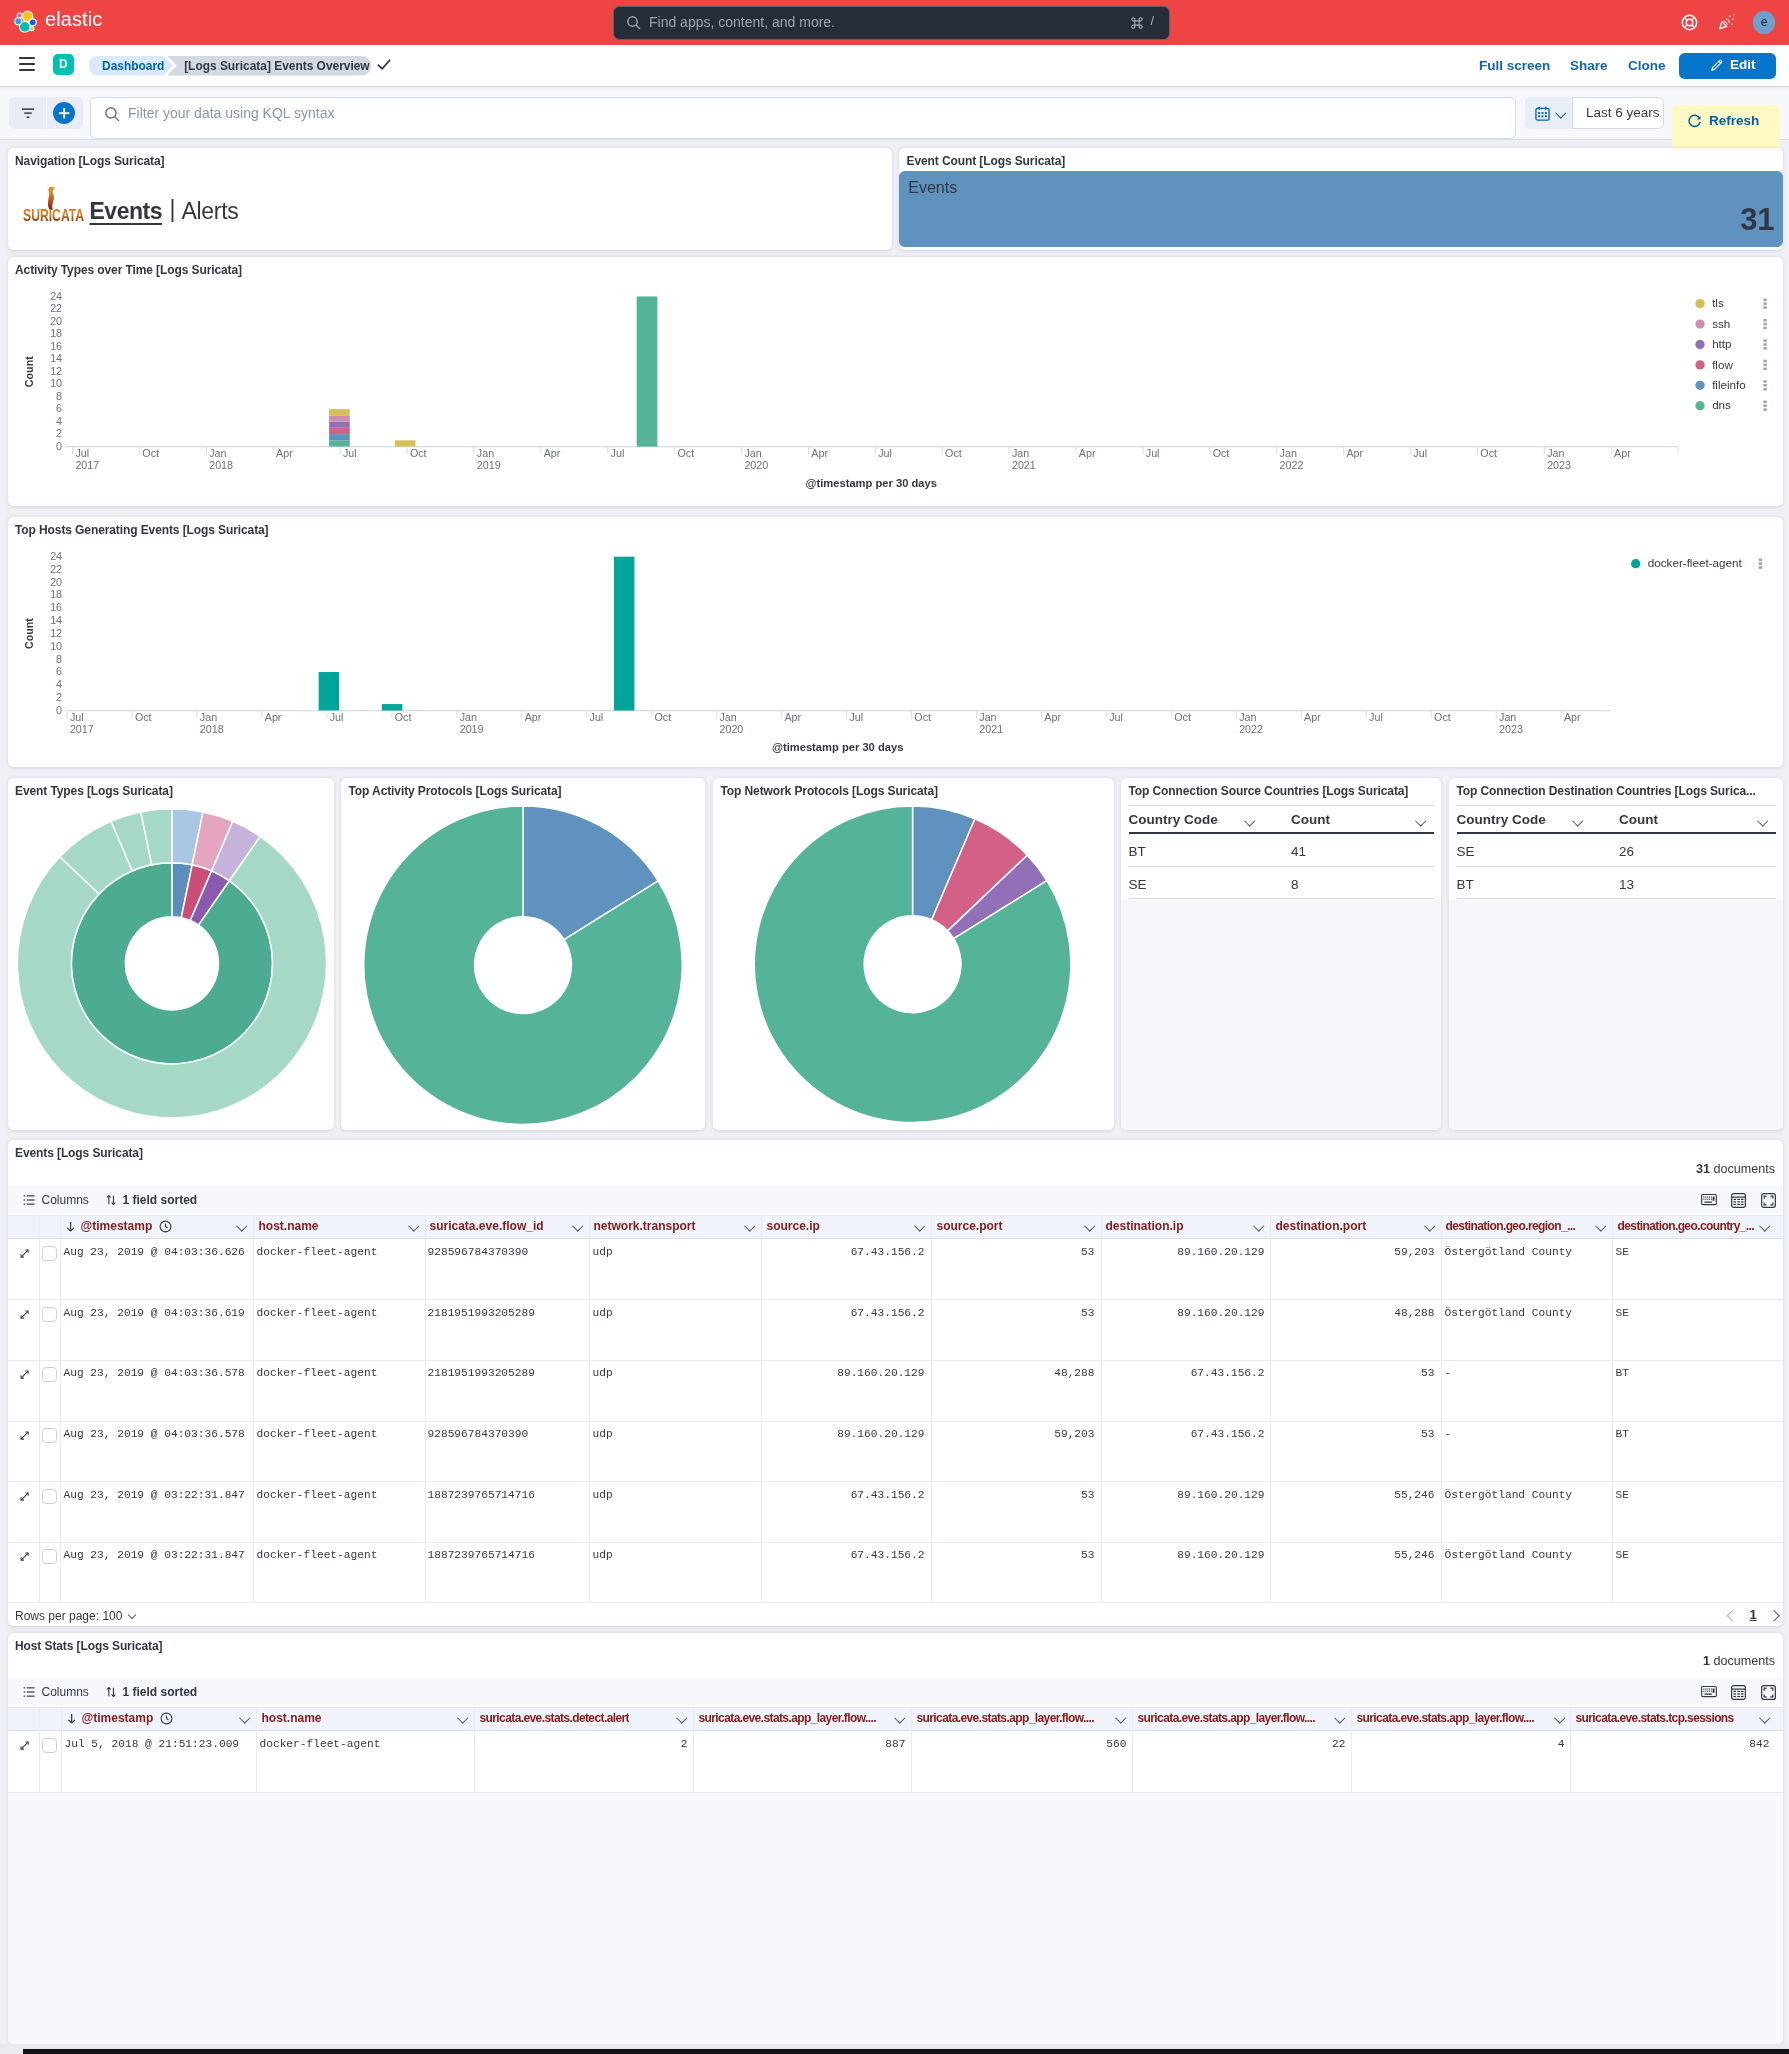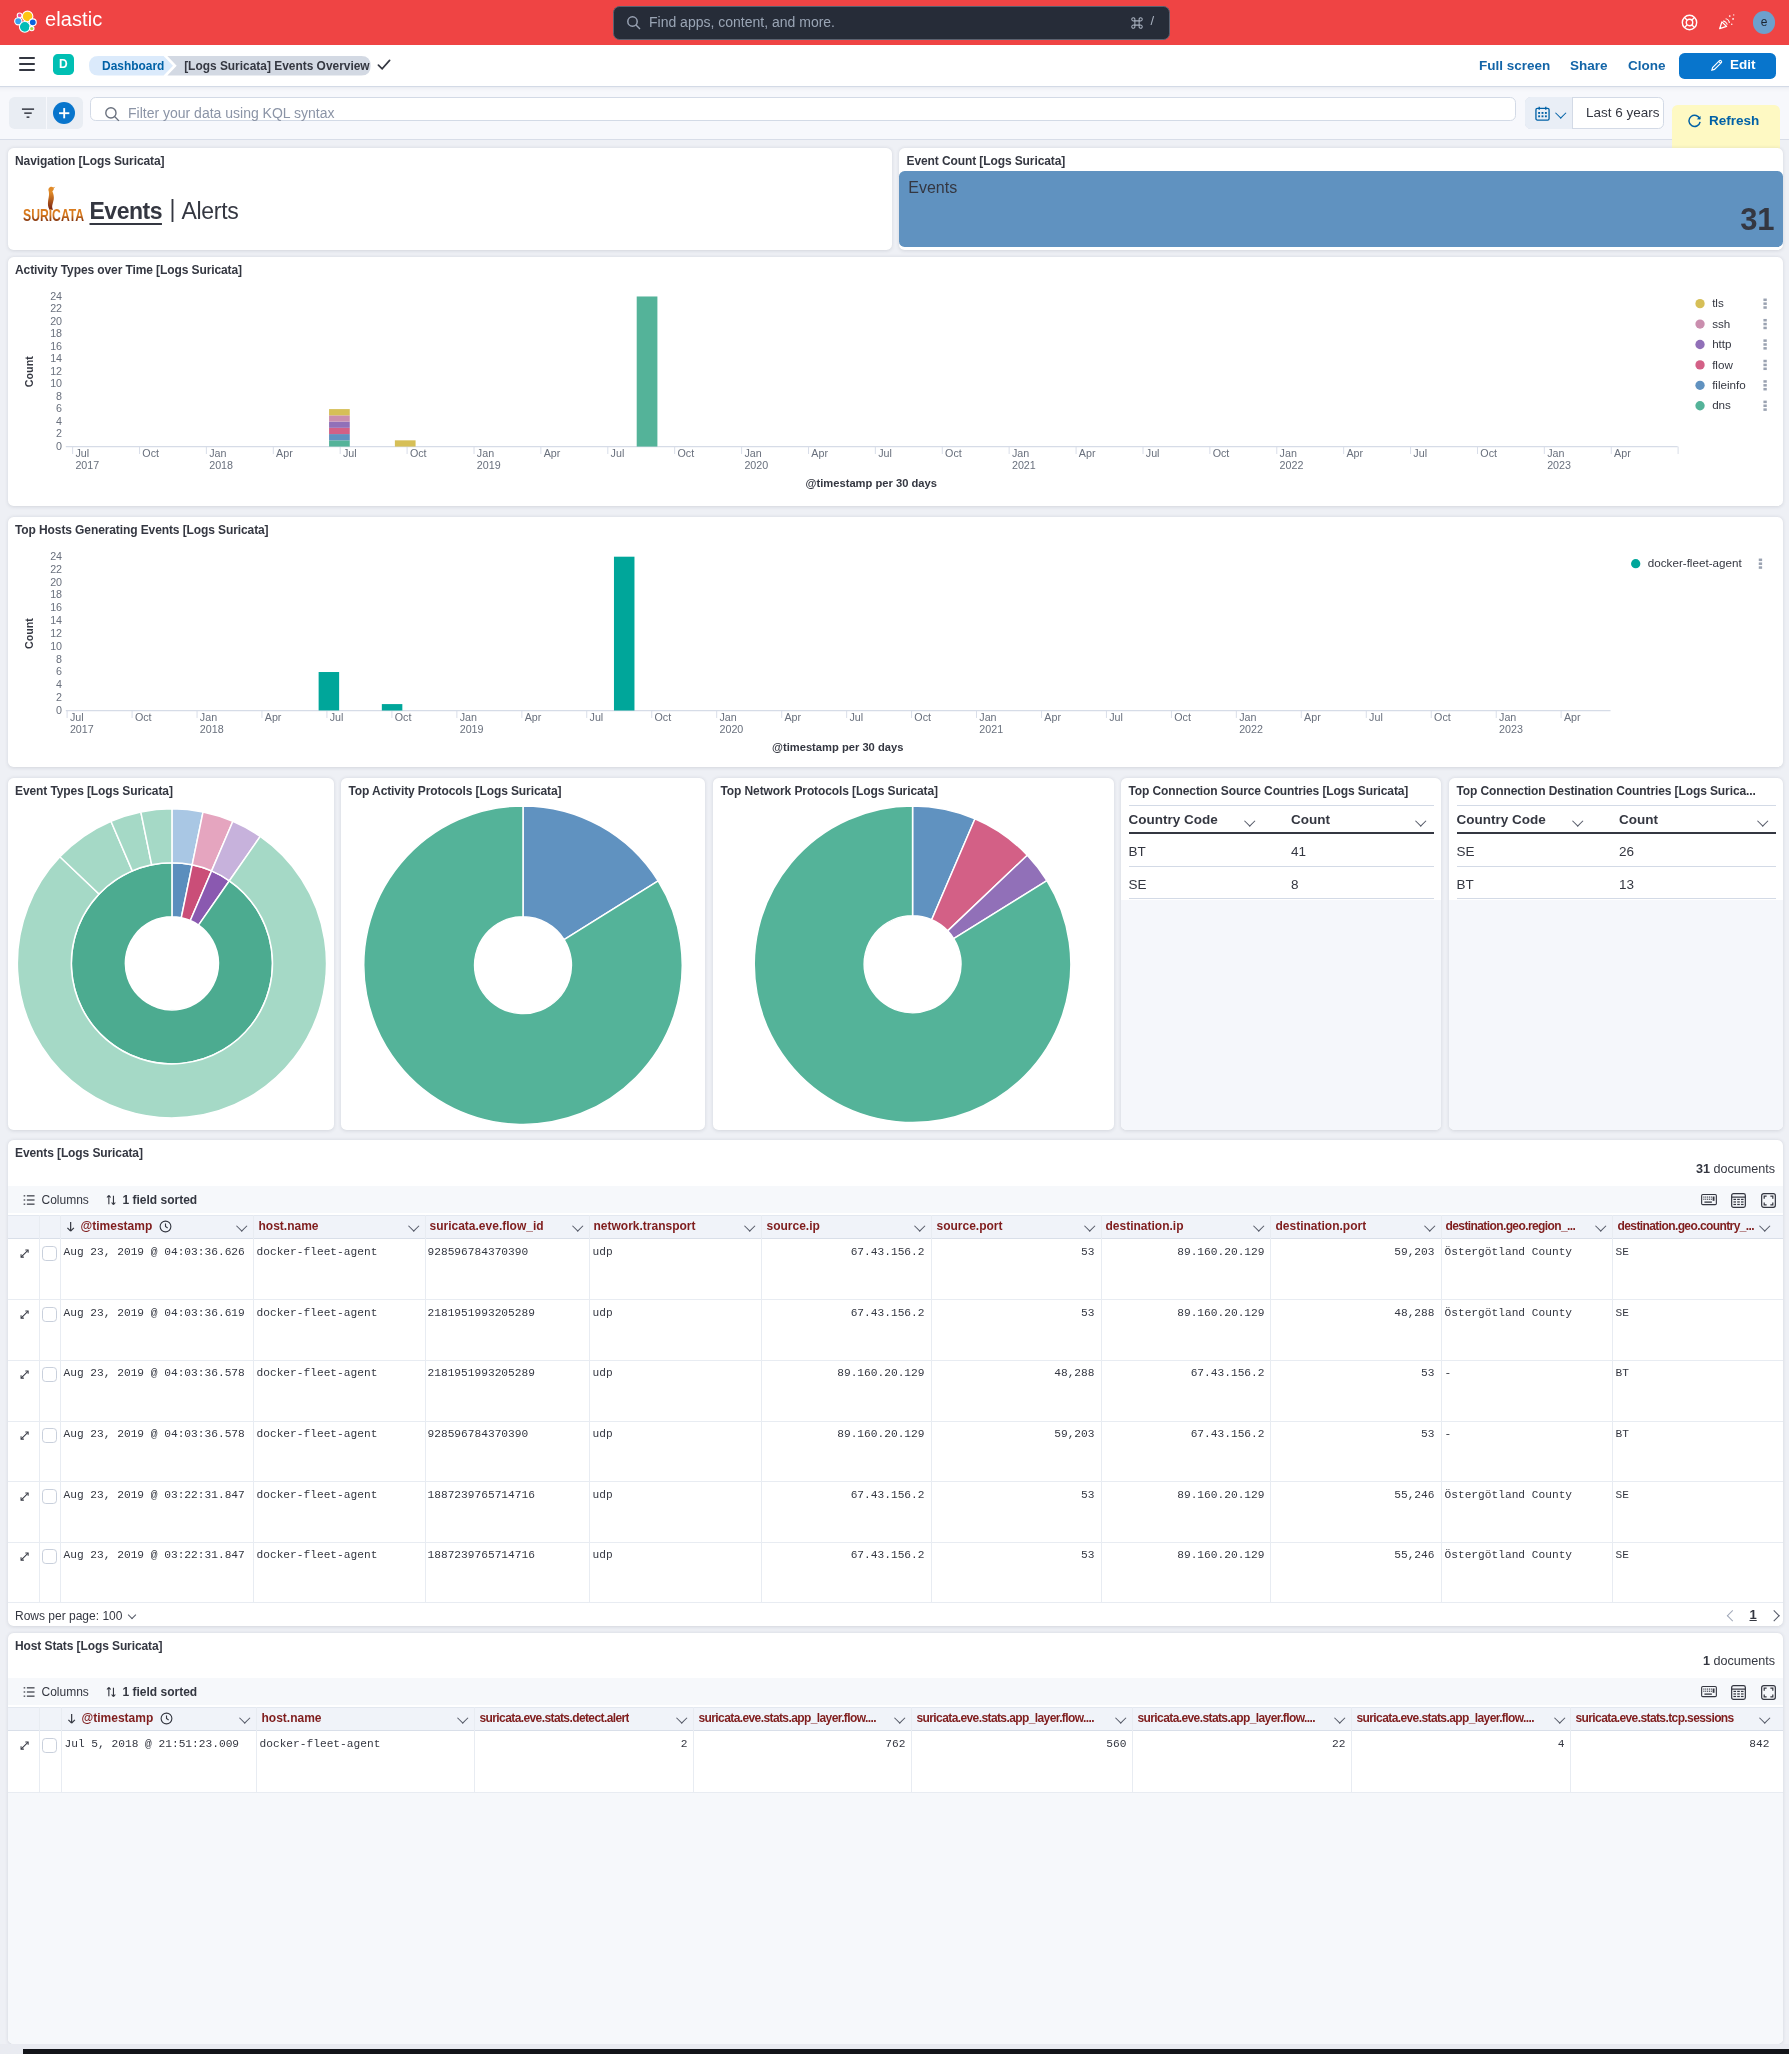--- a/index.html
+++ b/index.html
@@ -96,21 +96,21 @@
 <svg class="abs" style="left:20.5px;top:21.4px" width="14" height="10.3" viewBox="0 0 15 11">
 <line x1="1" y1="1.2" x2="14" y2="1.2" stroke="#343741" stroke-width="1.6"></line>
 <line x1="3.5" y1="5.5" x2="11.5" y2="5.5" stroke="#343741" stroke-width="1.6"></line>
 <line x1="6" y1="9.8" x2="9" y2="9.8" stroke="#343741" stroke-width="1.6"></line>
       </svg>
 <div class="abs" style="left:53px;top:15px;width:22.4px;height:22.4px;border-radius:50%;background:#0875cc;"></div>
 <svg class="abs" style="left:53px;top:15px" width="22.4" height="22.4" viewBox="0 0 24 24">
         <line x1="12" y1="6.5" x2="12" y2="17.5" stroke="#fff" stroke-width="2"></line>
         <line x1="6.5" y1="12" x2="17.5" y2="12" stroke="#fff" stroke-width="2"></line>
       </svg>
-<div class="abs" style="left:90px;top:10.3px;width:1426px;height:24px;background:#fff;border:0.9px solid #d3dae6;border-radius:5.6px;padding-left:13px;">
+<div class="abs" style="left:90px;top:10.3px;width:1426px;height:42px;background:#fff;border:0.9px solid #d3dae6;border-radius:5.6px;padding-left:13px;">
         <svg class="abs" style="left:13px;top:7.5px" width="17" height="17" viewBox="0 0 16 16">
           <circle cx="6.5" cy="6.5" r="4.8" fill="none" stroke="#69707d" stroke-width="1.3"></circle>
           <line x1="10.2" y1="10.2" x2="14" y2="14" stroke="#69707d" stroke-width="1.3"></line>
         </svg>
         <div class="abs" style="left:37px;top:6.5px;font-size:14px;color:#8b94a6;">Filter your data using KQL syntax</div>
       </div>
 <div class="abs" style="left:1525px;top:10.3px;width:139px;height:32px;background:#fff;border:0.9px solid #d3dae6;border-radius:5.6px;"></div>
 <div class="abs" style="left:1525px;top:10.3px;width:48px;height:32px;background:#e9eef6;border-radius:5.6px 0 0 5.6px;border-right:0.9px solid #d3dae6;"></div>
 <svg class="abs" style="left:1535px;top:18.6px" width="15" height="15" viewBox="0 0 16 16">
 <rect x="1" y="2.5" width="14" height="12.5" rx="1.5" fill="none" stroke="#0061a6" stroke-width="1.4"></rect>
@@ -758,21 +758,21 @@
         <g stroke="#343741" stroke-width="1.1" fill="none">
           <line x1="2.5" y1="9.5" x2="9.5" y2="2.5"></line>
           <path d="M6.8 2.2 H9.8 V5.2"></path>
           <path d="M5.2 9.8 H2.2 V6.8"></path>
         </g>
       </svg>
       <div class="cbx" style="left:34px;top:105px;"></div>
       <div class="cellv" style="left:57px;top:105px;">Jul 5, 2018 @ 21:51:23.009</div>
       <div class="cellv" style="left:252px;top:105px;">docker-fleet-agent</div>
       <div class="cellv" style="right:1095px;top:105px;">2</div>
-      <div class="cellv" style="right:877px;top:105px;">762</div>
+      <div class="cellv" style="right:877px;top:105px;">887</div>
       <div class="cellv" style="right:656px;top:105px;">560</div>
       <div class="cellv" style="right:437px;top:105px;">22</div>
       <div class="cellv" style="right:218px;top:105px;">4</div>
       <div class="cellv" style="right:13px;top:105px;">842</div>
       <div class="rowline" style="left:0;top:159px;width:1775px;"></div>
       <div class="colline" style="left:31px;top:74px;height:86px;"></div>
       <div class="colline" style="left:53px;top:74px;height:86px;"></div>
       <div class="colline" style="left:248px;top:74px;height:86px;"></div>
       <div class="colline" style="left:466px;top:74px;height:86px;"></div>
       <div class="colline" style="left:685px;top:74px;height:86px;"></div>

